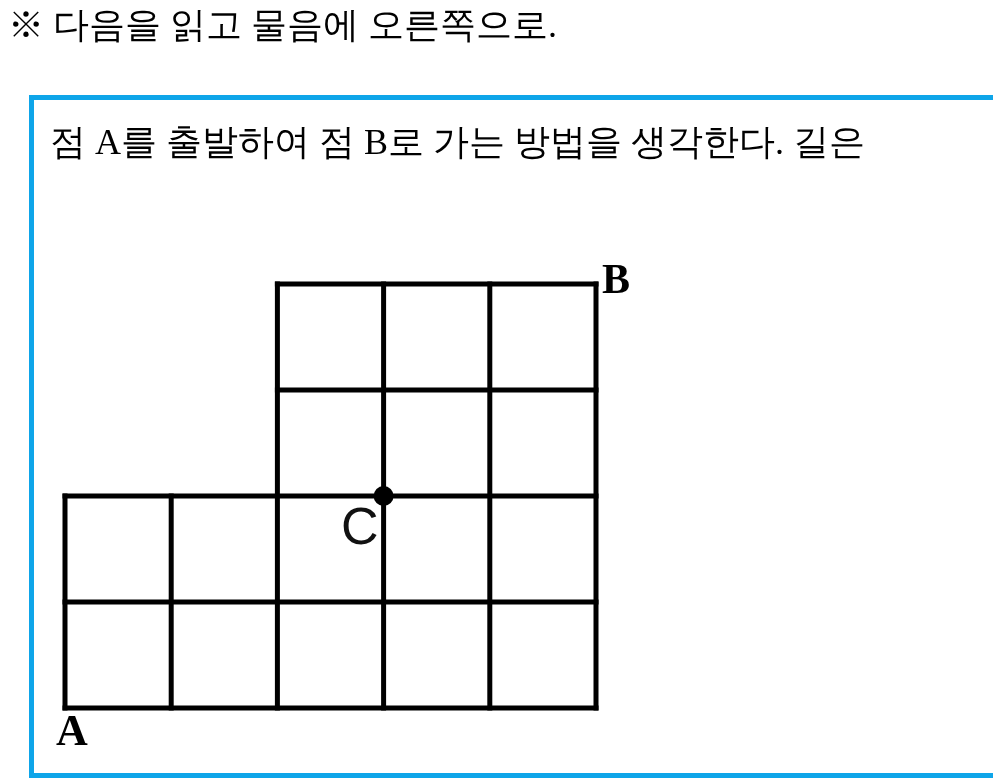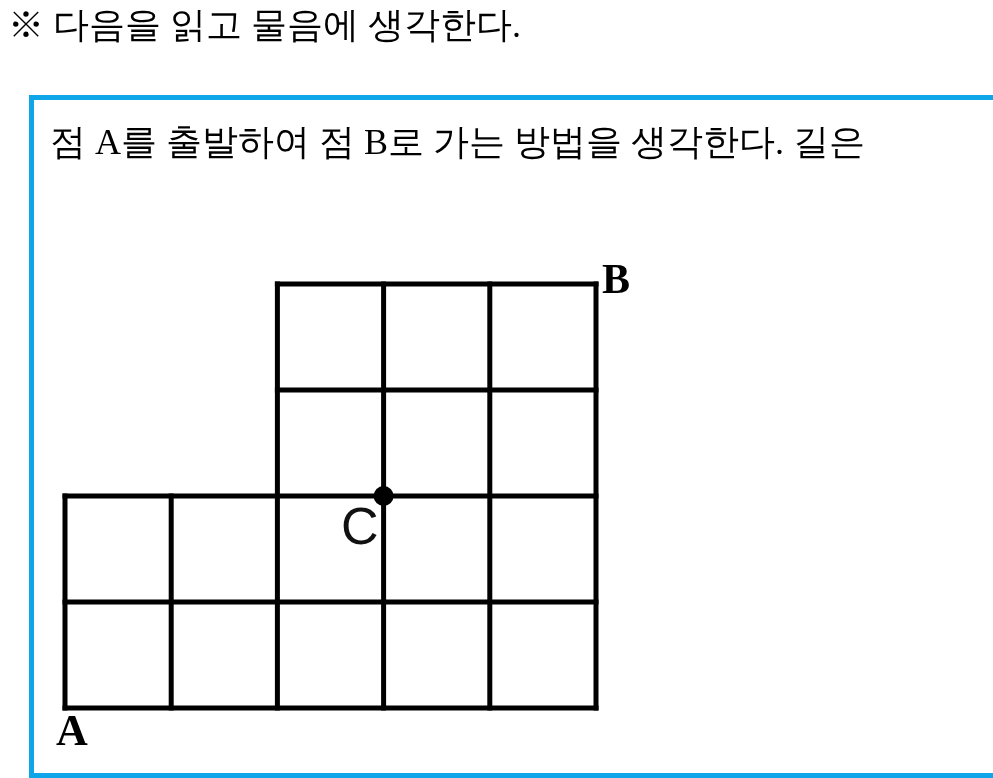--- a/index.html
+++ b/index.html
@@ -79,21 +79,21 @@
   .lbl-c {
     font-family: "Liberation Sans", "DejaVu Sans", sans-serif;
     font-weight: 400;
     font-size: 52px;
     fill: #111111;
   }
 </style>
 </head>
 <body>
 
-<div class="instruction">※ 다음을 읽고 물음에 생각한다.</div>
+<div class="instruction">※ 다음을 읽고 물음에 오른쪽으로.</div>
 
 <div class="problem-box">
   <div class="box-text">
     <span class="text-line">점 A를 출발하여 점 B로 가는 방법을 생각한다. 길은</span>
   </div>
 </div>
 
 <svg class="diagram" viewBox="0 0 993 778" xmlns="http://www.w3.org/2000/svg">
 
   <line class="grid-line" x1="277.4" y1="284" x2="596" y2="284"></line>

